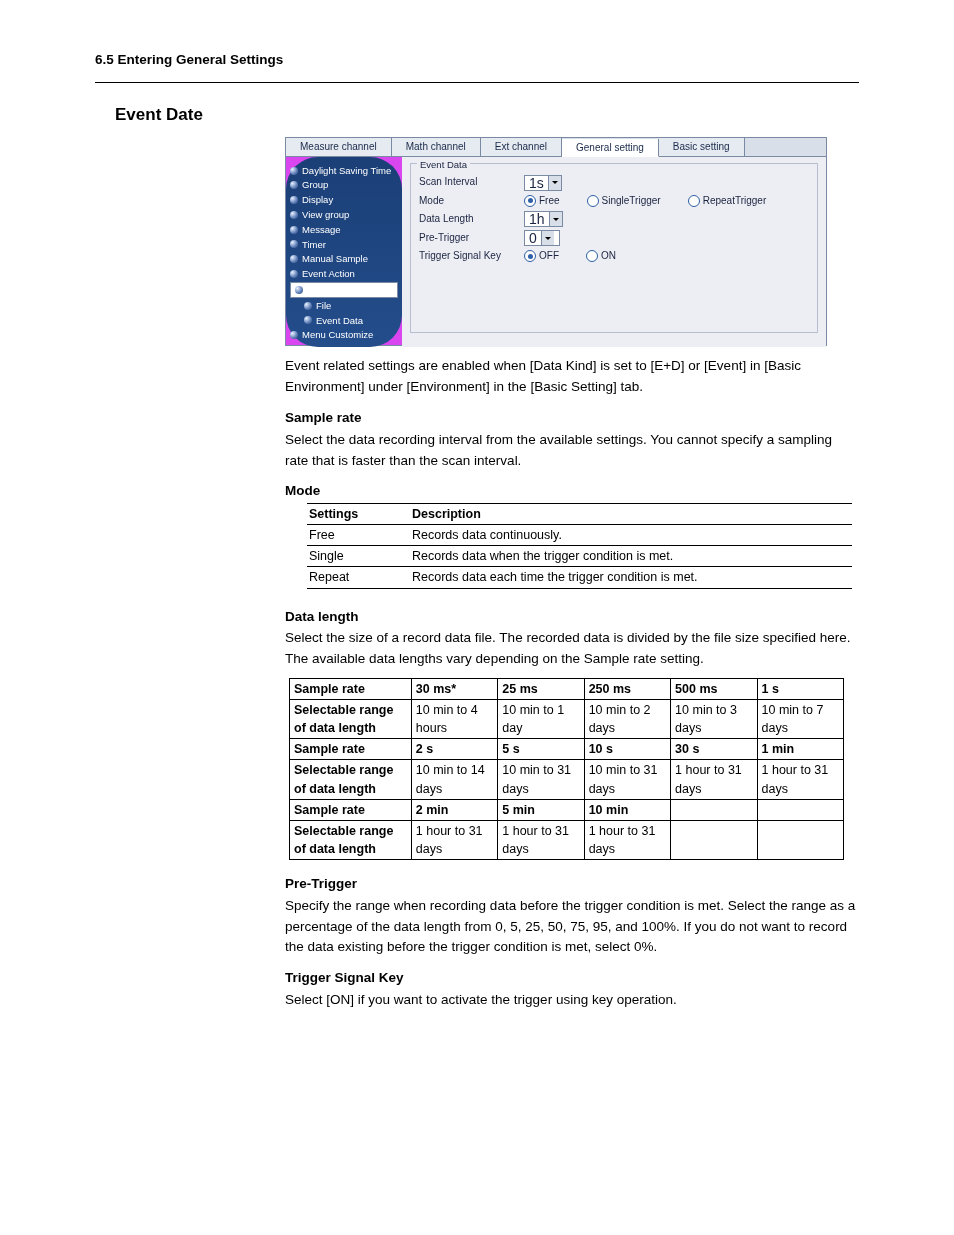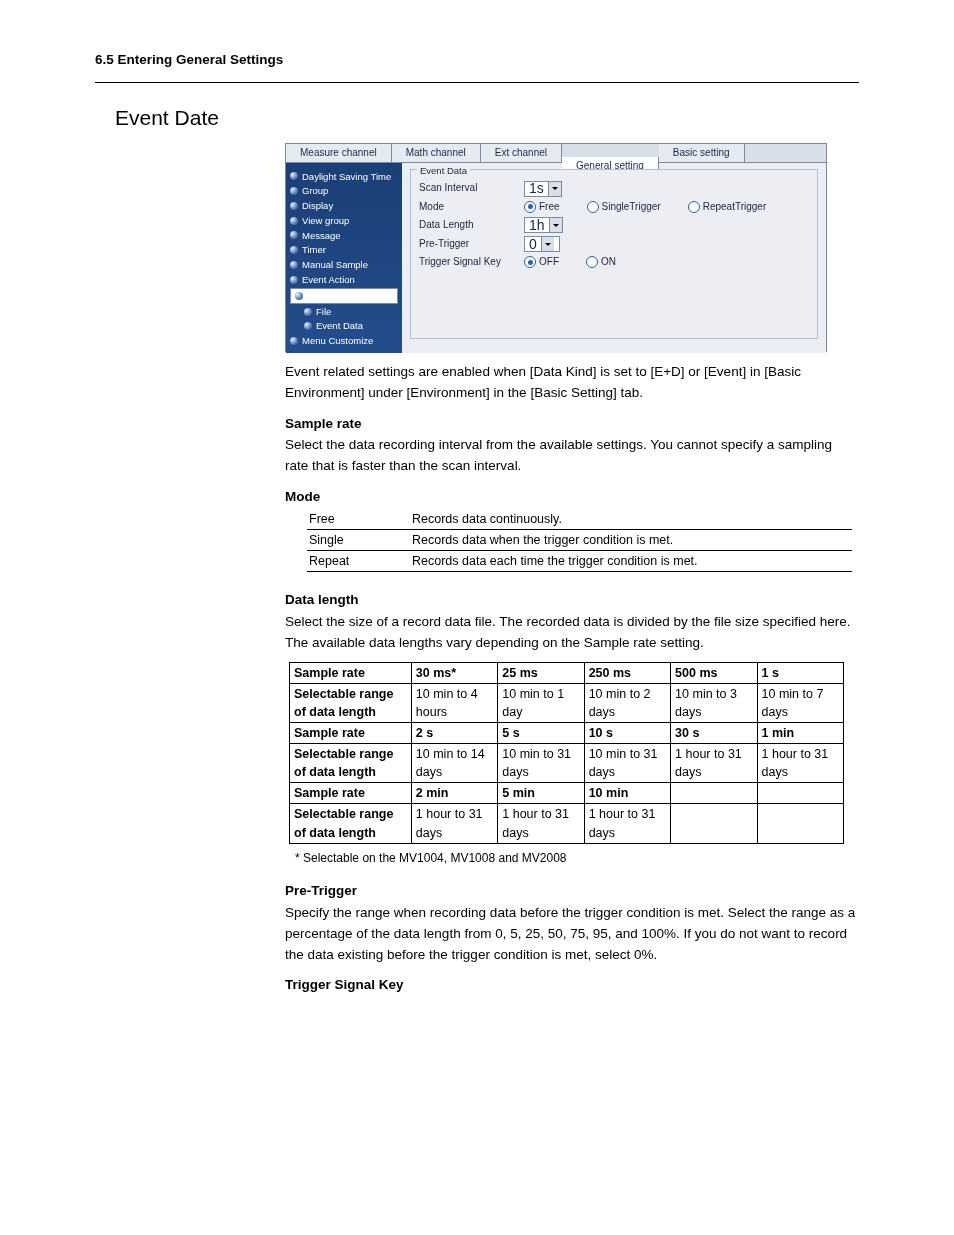--- a/index.html
+++ b/index.html
@@ -13,22 +13,22 @@
     box-sizing: border-box;
     line-height: 1.45;
   }
   .header-line {
     font-weight: bold;
     border-bottom: 1.2px solid #000;
     padding-bottom: 12px;
     margin-bottom: 20px;
   }
   .h1 {
-    font-size: 21px;
-    font-weight: normal;
+    font-size: 17px;
+    font-weight: bold;
     margin: 0 0 10px 20px;
   }
   .indent {
     margin-left: 190px;
     margin-right: 0;
   }
   .sub-head {
     font-weight: bold;
     margin-top: 10px;
     margin-bottom: 2px;
@@ -93,31 +93,32 @@
     flex:0 0 auto;
     padding: 2px 14px 0 14px;
     border-right:1px solid #7B8AA3;
     color:#1A2A4A;
     text-align:center;
     background:#E6EAF1;
   }
   .tabs div.active{
     background:#fff;
     border-bottom:1px solid #fff;
-    position:relative; top:13px;
+    position:relative; top:1px;
     font-weight:normal;
   }
   .body {flex:1; display:flex;}
   .side {
     width:108px;
     background:#1B3F77;
     background: linear-gradient(#1B3F77,#234D8B);
     color:#fff;
     padding:6px 4px 4px 4px;
     font-size:9.5px;
+    border-radius:32px;
   }
   .side .item{ margin:1px 0; display:flex; align-items:center; gap:4px; white-space:nowrap;}
   .side .item.sel{ color:#fff; }
   .side .item .dot{
     width:8px;height:8px;border-radius:50%;
     background: radial-gradient(circle at 30% 30%, #e8f1ff, #5a7bb5 60%, #2a4370);
     flex:0 0 auto;
   }
   .side .sub{margin-left:14px;}
   .panel{
@@ -289,20 +290,24 @@
   </div>
 
   <div class="para">Event related settings are enabled when [Data Kind] is set to [E+D] or [Event] in [Basic Environment] under [Environment] in the [Basic Setting] tab.</div>
 
   <div class="sub-head">Sample rate</div>
   <div class="para">Select the data recording interval from the available settings. You cannot specify a sampling rate that is faster than the scan interval.</div>
 
   <div class="sub-head">Mode</div>
   <table class="mode">
     <tbody>
+        <tr class="hdr">
+          <td class="c1">Settings</td>
+          <td>Description</td>
+        </tr>
     <tr>
           <td class="c1">Free</td>
           <td>Records data continuously.</td>
         </tr>
     <tr>
           <td class="c1">Single</td>
           <td>Records data when the trigger condition is met.</td>
         </tr>
     <tr class="last">
           <td class="c1">Repeat</td>
@@ -359,20 +364,20 @@
     <tr>
       <td class="c1 lab">Selectable range of data length</td>
       <td class="cx">1 hour to 31 days</td>
       <td class="cx">1 hour to 31 days</td>
       <td class="cx">1 hour to 31 days</td>
       <td class="cx"></td>
       <td class="cx"></td>
     </tr>
   </tbody>
     </table>
-  <div class="footnote">* Selectable on the MV1004, MV1008 and MV2008</div>
 
   <div class="sub-head" style="margin-top:14px">Pre-Trigger</div>
   <div class="para">Specify the range when recording data before the trigger condition is met.  Select the range as a percentage of the data length from 0, 5, 25, 50, 75, 95, and 100%.  If you do not want to record the data existing before the trigger condition is met, select 0%.</div>
 
   <div class="sub-head">Trigger Signal Key</div>
+  <div class="para">Select [ON] if you want to activate the trigger using key operation.</div>
 
 </div>
 
 </body></html>

